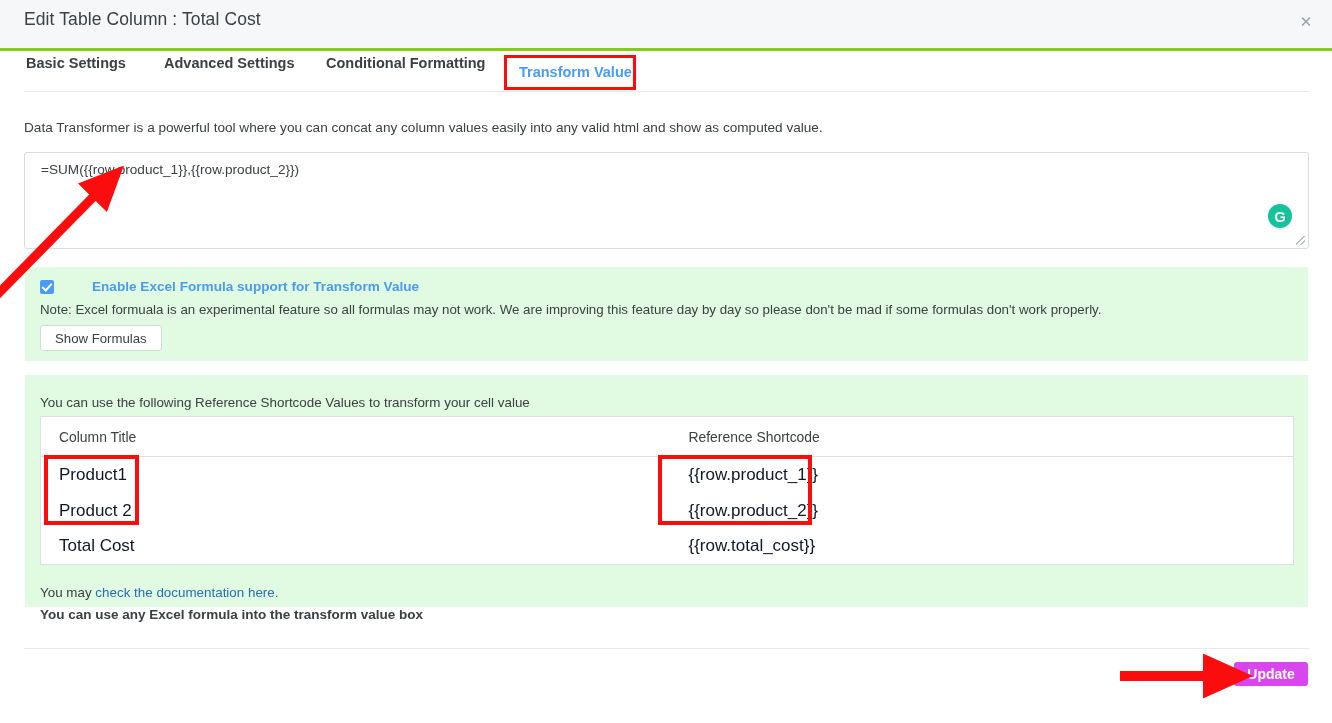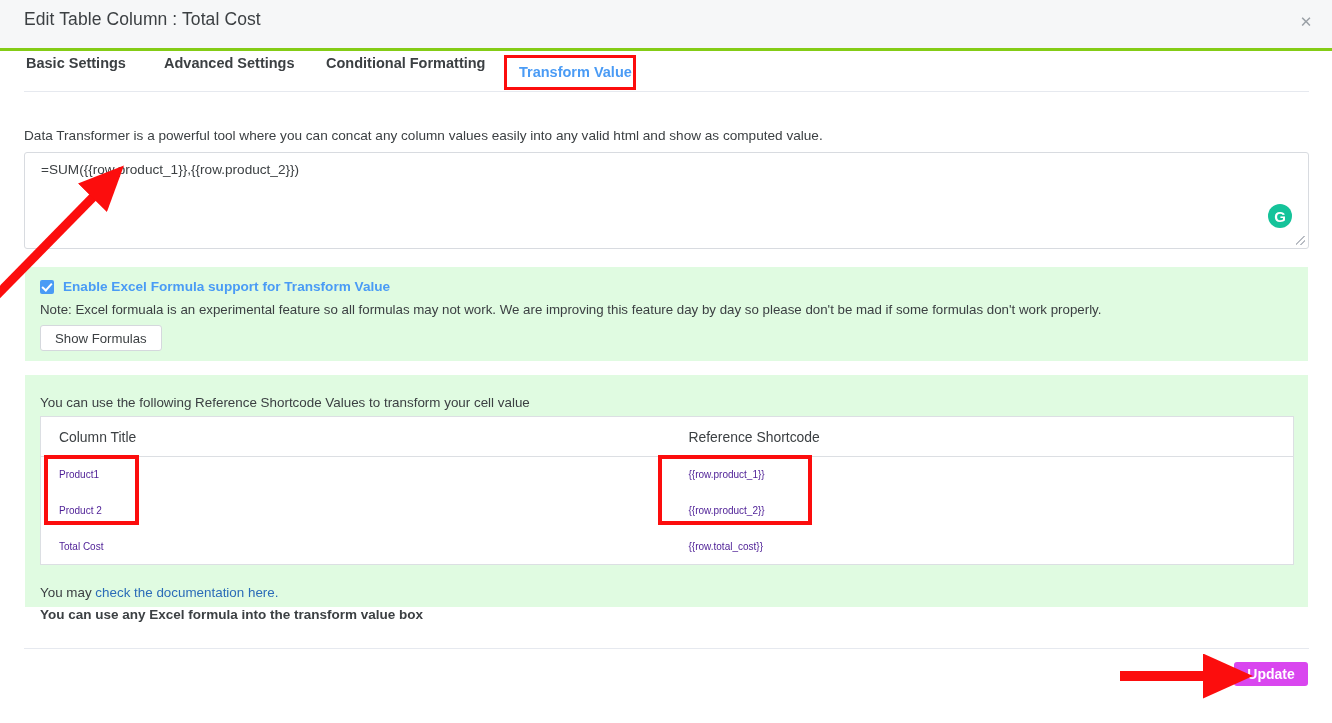--- a/index.html
+++ b/index.html
@@ -84,21 +84,21 @@
     font-size: 14.5px;
     font-weight: bold;
     color: #4a9bf5;
     white-space: nowrap;
     cursor: pointer;
   }
 
   
   .description {
     position: absolute;
-    left: 24px; top: 128px;
+    left: 24px; top: 120px;
     font-size: 13.6px;
     color: #3c4043;
     white-space: nowrap;
   }
 
   
   .formula-box {
     position: absolute;
     left: 24px; top: 152px;
     width: 1285px; height: 97px;
@@ -152,21 +152,21 @@
   
   .panel-green-1 {
     position: absolute;
     left: 25px; top: 267px;
     width: 1283px; height: 94px;
     background: #e0fbe1;
   }
   .chk-row {
     position: absolute;
     left: 15px; top: 12px;
-    display: flex; align-items: center;
+    display: flex; align-items: center; gap: 29px;
   }
   .chk {
     width: 14px; height: 14px;
     border-radius: 2px;
     background: #4a9bf5;
     position: relative;
     cursor: pointer;
     flex: none;
   }
   .chk::after {
@@ -238,22 +238,22 @@
   }
   .ref-table thead th {
     height: 40px;
     font-size: 13.9px;
     color: #3c4043;
     border-bottom: 1px solid #dcdfe3;
     background: #ffffff;
   }
   .ref-table tbody td {
     height: 36px;
-    font-size: 10px;
-    color: #4c1d95;
+    font-size: 17px;
+    color: #0f172a;
   }
   .col-title { padding-left: 18px !important; width: 628px; }
   .col-code  { padding-left: 20px !important; }
 
   .doc-line {
     position: absolute;
     left: 15px; top: 210px;
     font-size: 13.4px;
     color: #3c4043;
     white-space: nowrap;

